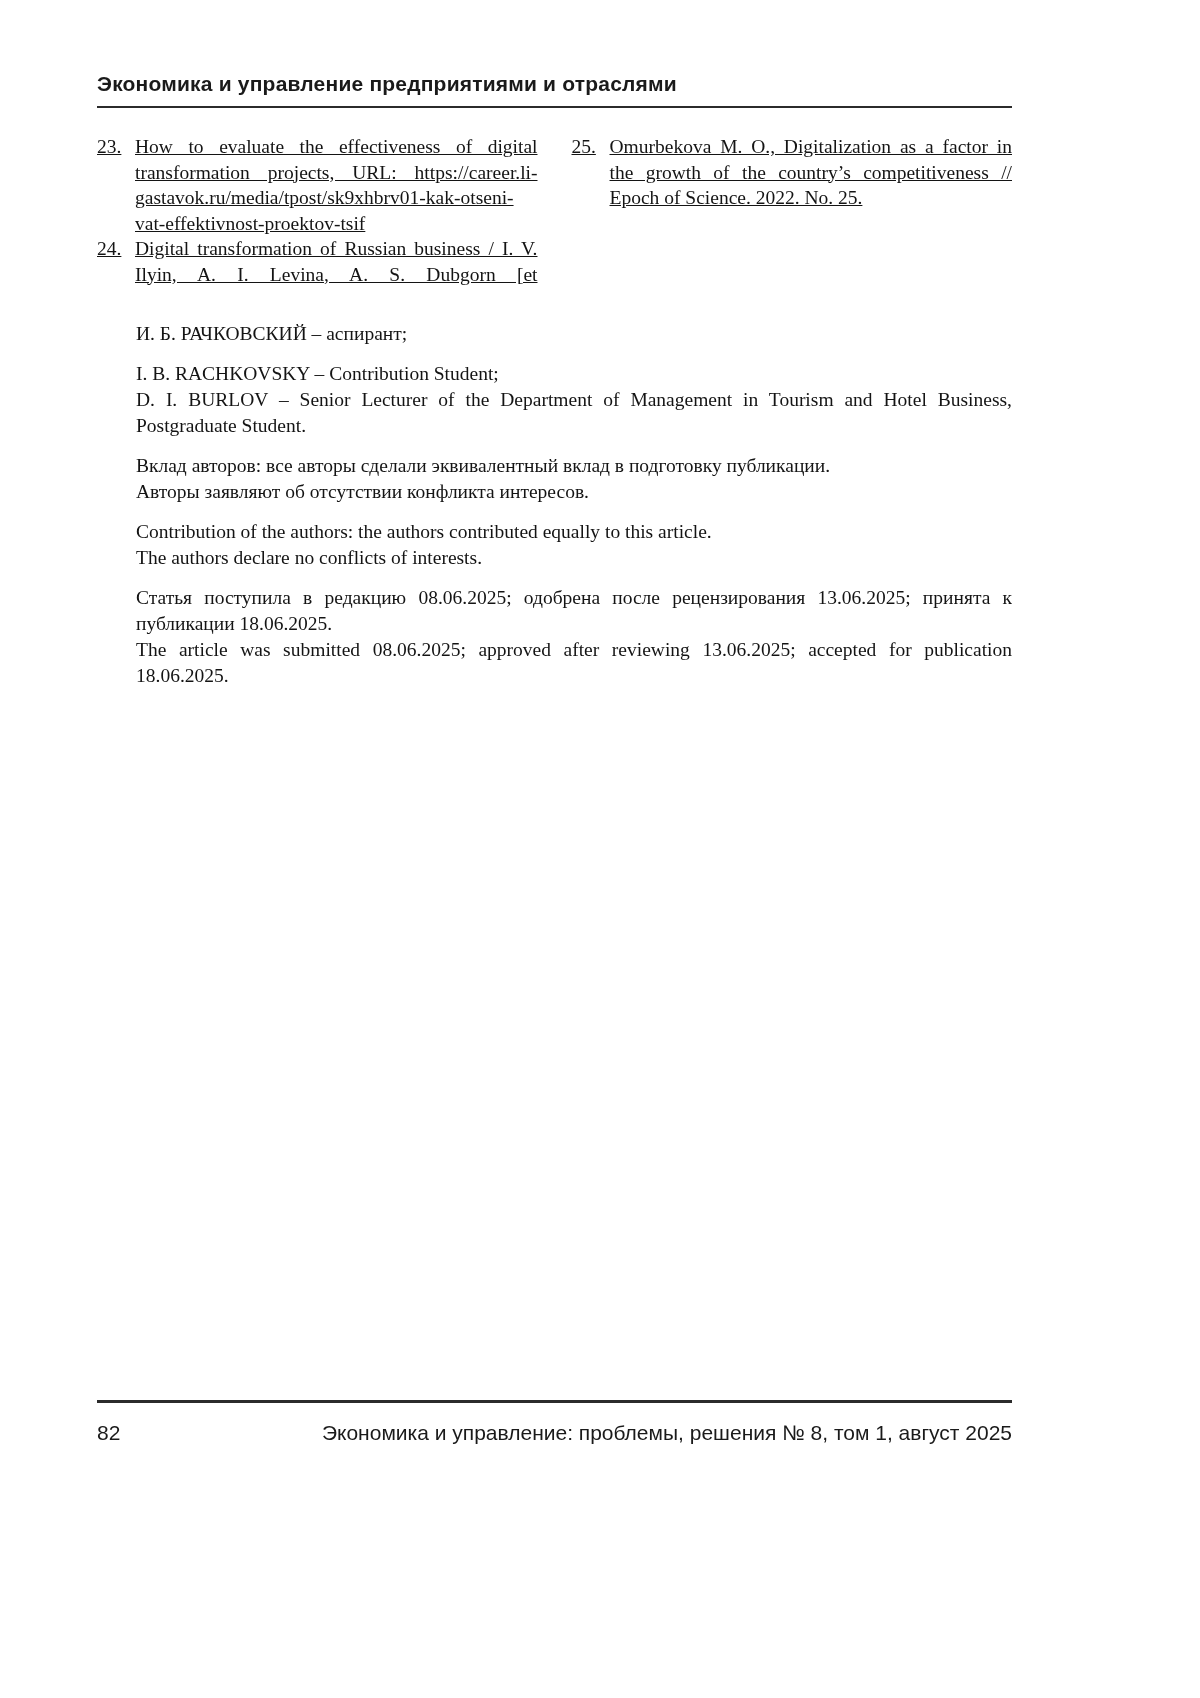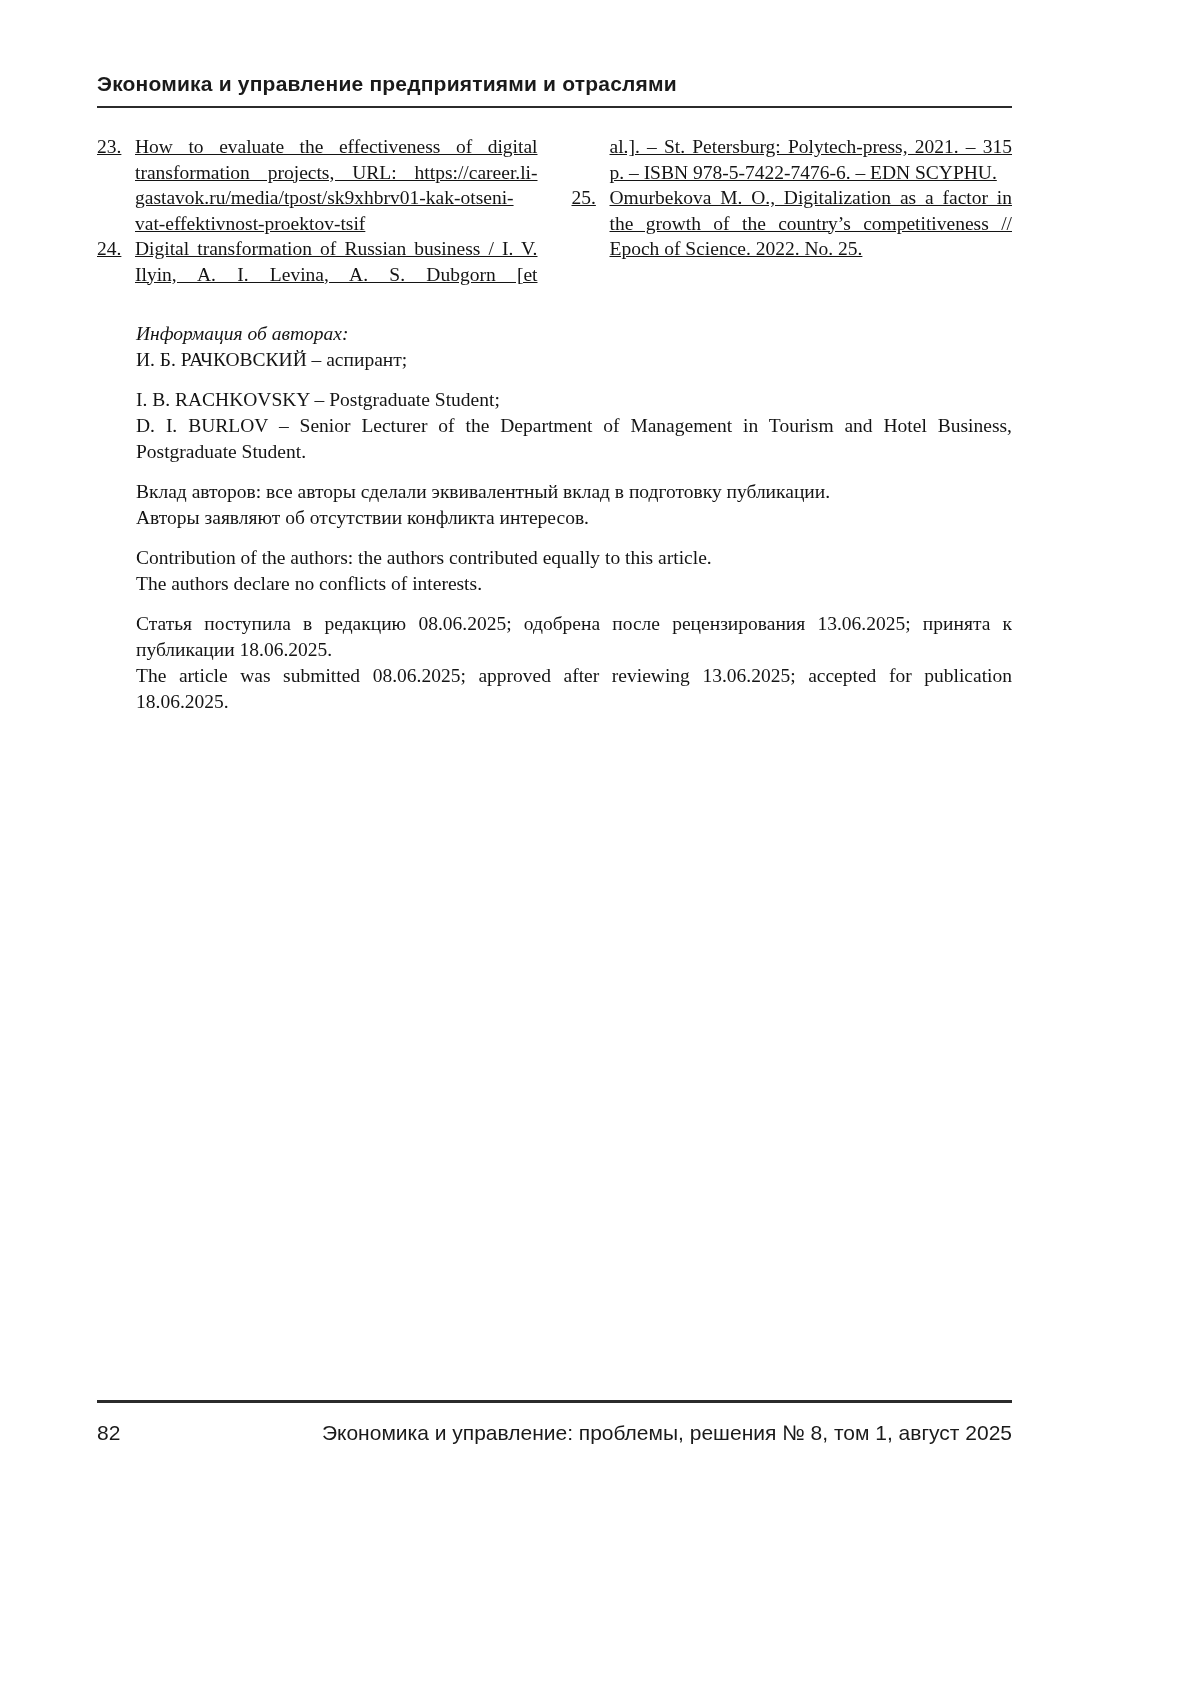--- a/index.html
+++ b/index.html
@@ -94,39 +94,34 @@
           <span class="num">23.</span>
           <span class="txt">How to evaluate the effectiveness of digital transformation projects, URL: https://career.li-gastavok.ru/media/tpost/sk9xhbrv01-kak-otseni-vat-effektivnost-proektov-tsif</span>
         </div>
         <div class="ref force-last">
           <span class="num">24.</span>
           <span class="txt">Digital transformation of Russian business / I. V. Ilyin, A. I. Levina, A. S. Dubgorn [et</span>
         </div>
       </div>
       <div class="col">
         <div class="ref">
-          <span class="num"></span>
-          <span class="txt">al.]. – St. Petersburg: Polytech-press, 2021. – 315 p. – ISBN 978-5-7422-7476-6. – EDN SCYPHU.</span>
-        </div>
-        <div class="ref">
           <span class="num">25.</span>
           <span class="txt">Omurbekova M. O., Digitalization as a factor in the growth of the country’s competitiveness // Epoch of Science. 2022. No. 25.</span>
         </div>
       </div>
     </div>
 
     <div class="info">
 
       <div class="block">
-        <p class="it">Информация об авторах:</p>
         <p>И. Б. РАЧКОВСКИЙ – аспирант;</p>
       </div>
 
       <div class="block">
-        <p>I. B. RACHKOVSKY – Postgraduate Student;</p>
+        <p>I. B. RACHKOVSKY – Contribution Student;</p>
         <p>D. I. BURLOV – Senior Lecturer of the Department of Management in Tourism and Hotel Business, Postgraduate Student.</p>
       </div>
 
       <div class="block">
         <p>Вклад авторов: все авторы сделали эквивалентный вклад в подготовку публикации.</p>
         <p>Авторы заявляют об отсутствии конфликта интересов.</p>
       </div>
 
       <div class="block">
         <p>Contribution of the authors: the authors contributed equally to this article.</p>

